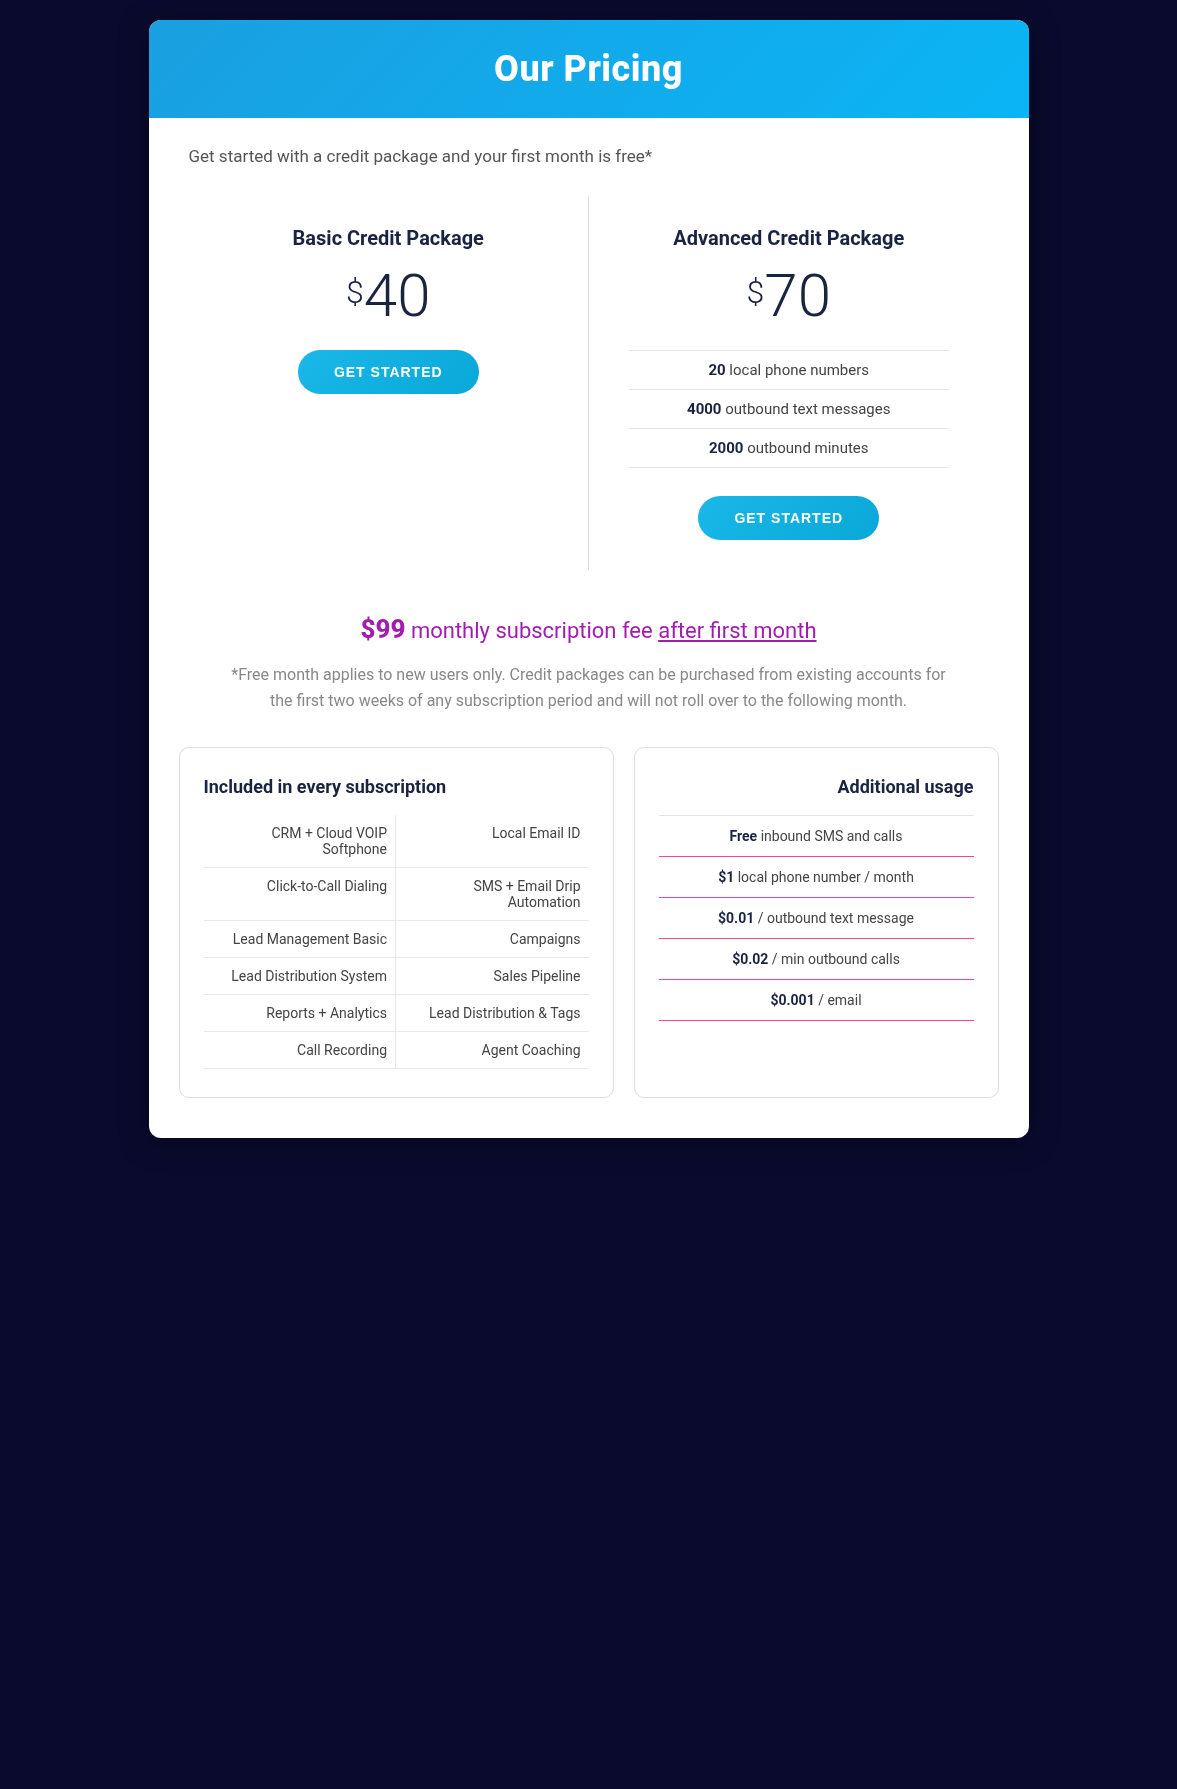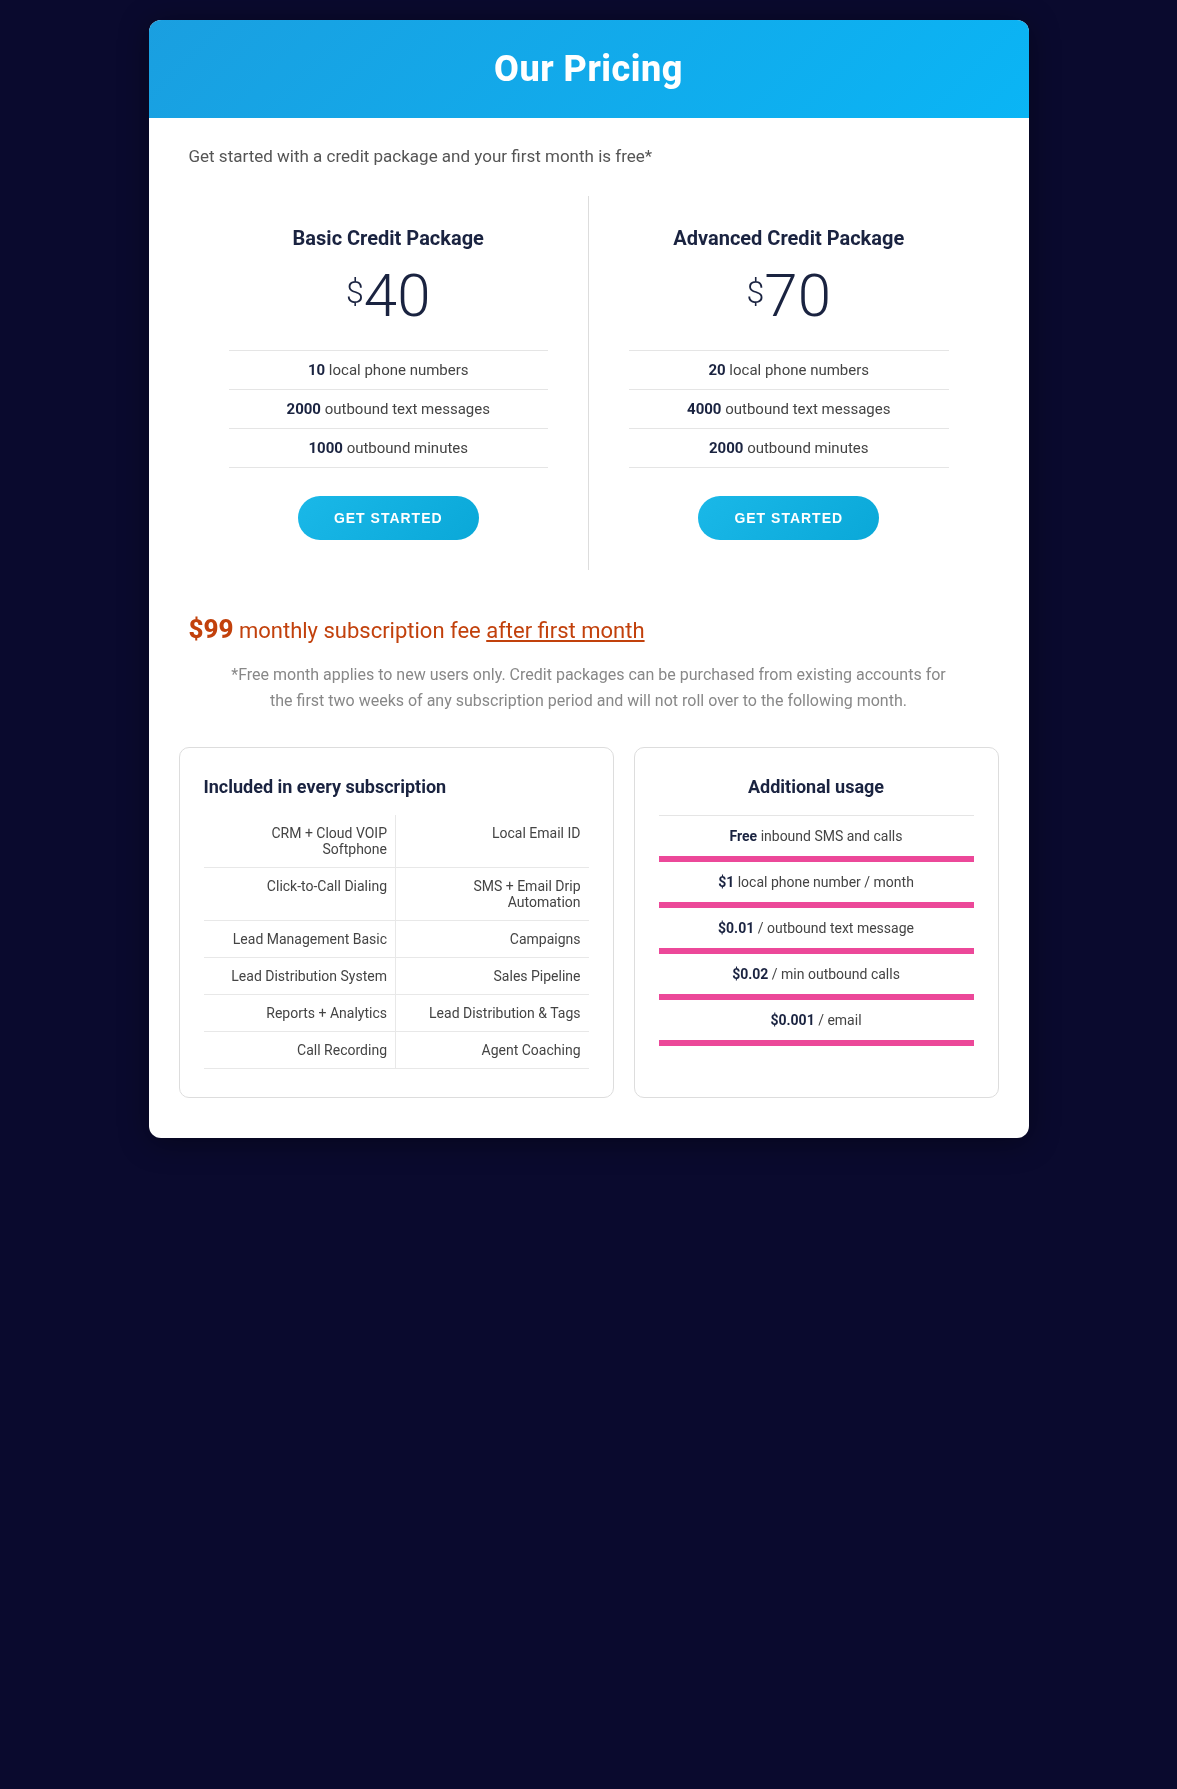--- a/index.html
+++ b/index.html
@@ -92,24 +92,24 @@
       border: none;
       border-radius: 30px;
       padding: 14px 36px;
       font-size: 14px;
       font-weight: 700;
       letter-spacing: 1px;
       cursor: pointer;
       text-transform: uppercase;
     }
     .monthly-fee-row {
-      text-align: left;
+      text-align: center;
       padding: 24px 40px 8px;
       font-size: 22px;
-      color: #c2410c;
+      color: #a21caf;
     }
     .monthly-fee-row strong {
       font-weight: 800;
       font-size: 26px;
     }
     .monthly-fee-row .underline {
       text-decoration: underline;
     }
     .fine-print {
       text-align: center;
@@ -155,34 +155,34 @@
       text-align: right;
     }
     .feature-cell:nth-child(odd) {
       border-right: 1px solid #e8e8e8;
     }
     .additional-list {
       list-style: none;
     }
     .additional-list li {
       padding: 12px 0;
-      border-bottom: 6px solid #ec4899;
+      border-bottom: 1px solid #ec4899;
       font-size: 14px;
       color: #444;
       text-align: center;
     }
     .additional-list li:first-child {
       border-top: 1px solid #e5e5e5;
     }
     .additional-list li strong {
       font-weight: 700;
       color: #1a2340;
     }
     .additional-card .card-title {
-      text-align: center;
+      text-align: right;
     }
   </style>
 </head>
 <body>
 
 <div class="page-container">
 
   <div class="header-banner">
     <h1 class="header-title">Our Pricing</h1>
   </div>
@@ -191,25 +191,20 @@
     <span>Get started with a credit package and your first month is free*</span>
   </div>
 
   <div class="pricing-cards-row">
 
     <div class="pricing-card">
       <div class="plan-name">Basic Credit Package</div>
       <div class="plan-price">
         <span class="dollar">$</span><span>40</span>
       </div>
-      <ul class="plan-features">
-        <li><strong>10</strong> local phone numbers</li>
-        <li><strong>2000</strong> outbound text messages</li>
-        <li><strong>1000</strong> outbound minutes</li>
-      </ul>
       <button class="get-started-btn">GET STARTED</button>
     </div>
 
     <div class="pricing-card">
       <div class="plan-name">Advanced Credit Package</div>
       <div class="plan-price">
         <span class="dollar">$</span><span>70</span>
       </div>
       <ul class="plan-features">
         <li><strong>20</strong> local phone numbers</li>

